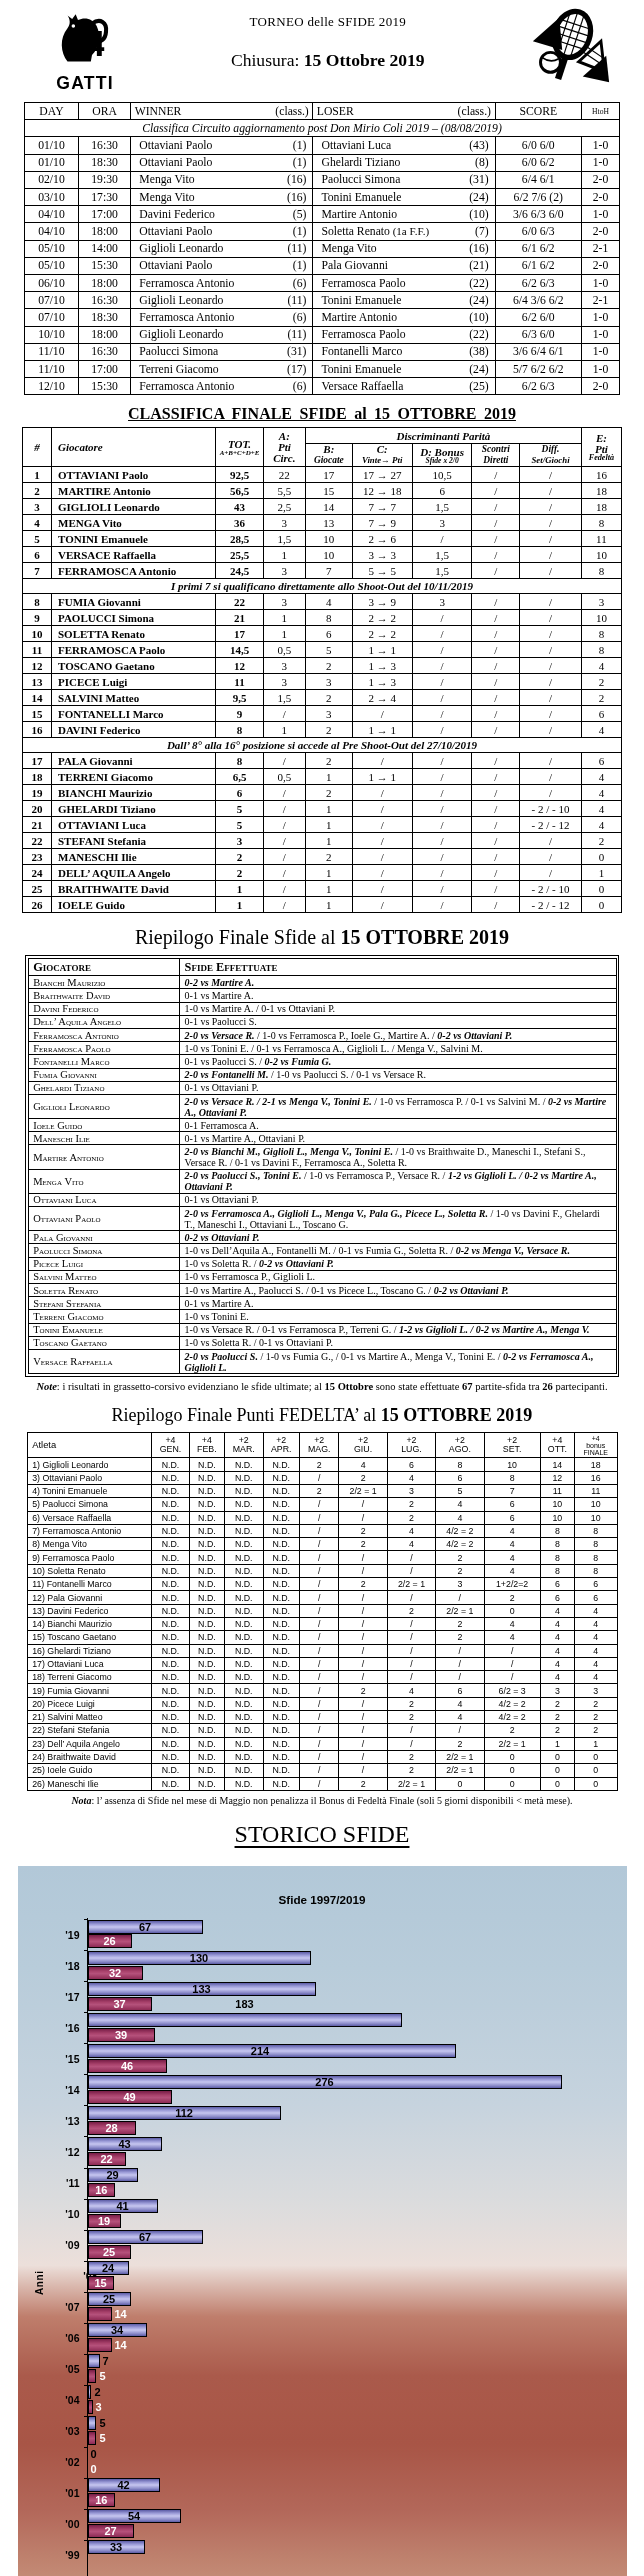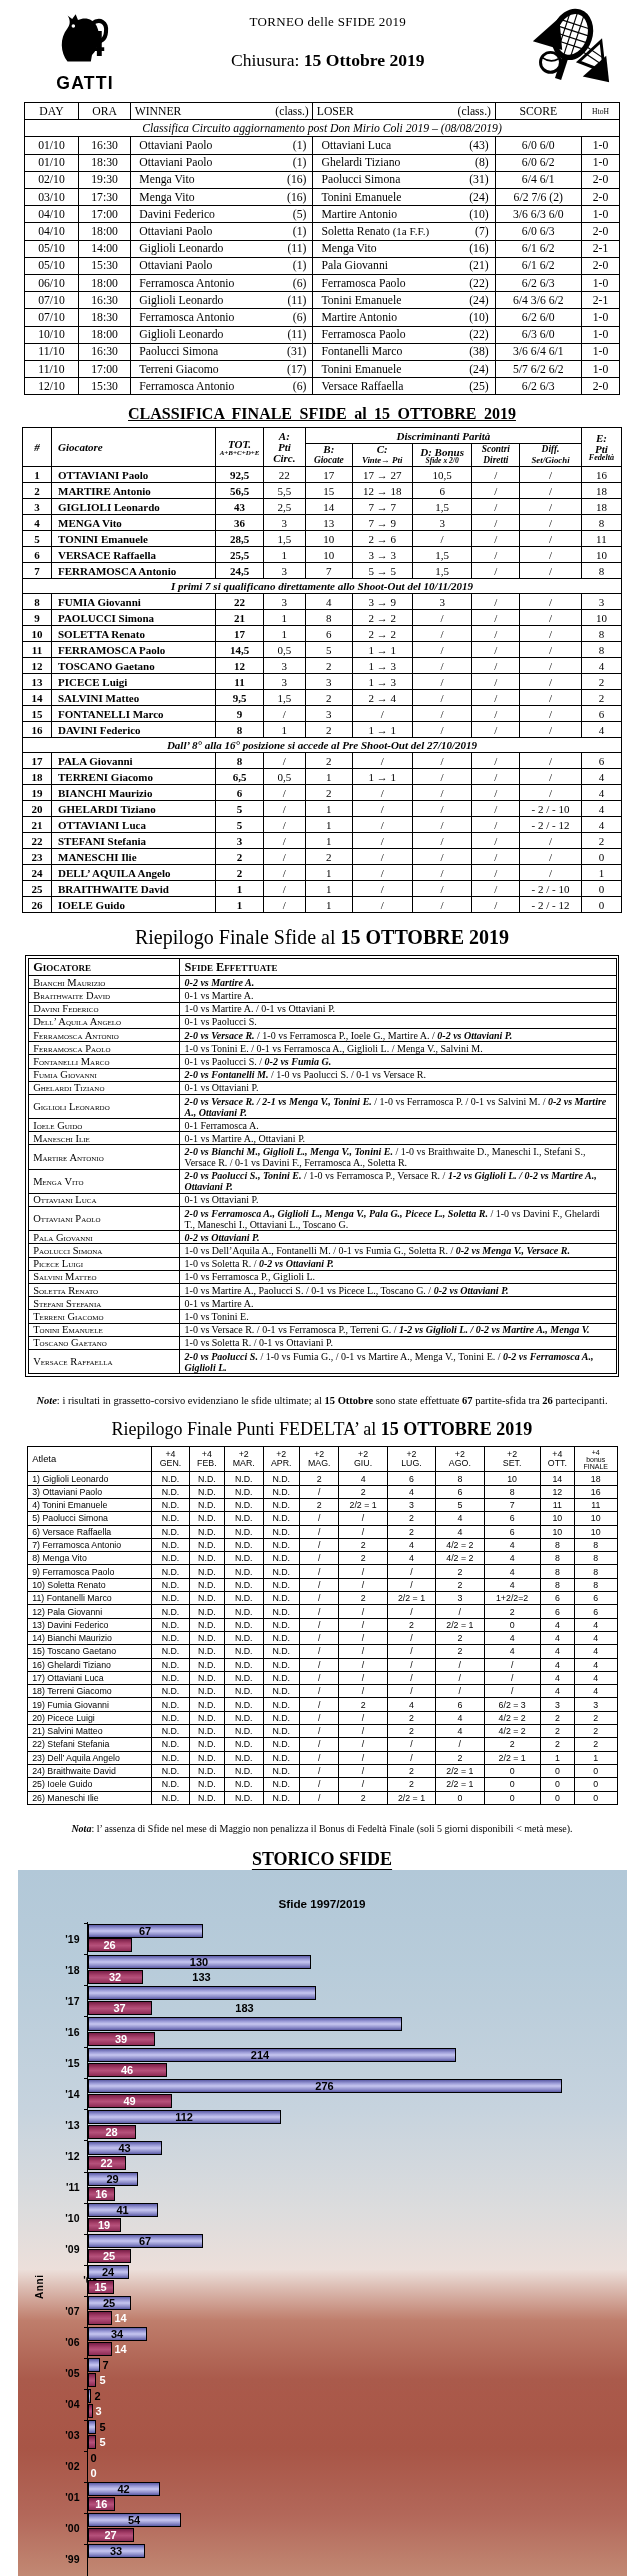--- a/index.html
+++ b/index.html
@@ -47,30 +47,30 @@
 
   .big-title{font-size:20px;margin:13px 0 5.9px 0;}
   .big-title b{font-weight:bold;}
 
   .t3wrap{width:589px;margin:0 auto;border:1.2px solid #000;padding:1.8px;}
   .t3{width:100%;font-size:10px;}
   .t3 td,.t3 th{border:0.6px solid #000;padding:0.6px 4.7px;}
   .t3 th{text-align:left;font-variant:small-caps;font-size:12.3px;border-bottom:1.2px solid #000;}
   .t3 .gname{font-variant:small-caps;font-size:10.5px;white-space:nowrap;width:141px;}
   .t3 .hl{font-weight:bold;font-style:italic;}
-  .note-line{font-size:10.5px;margin:18px auto 0 auto;text-align:center;width:597px;}
+  .note-line{font-size:10.5px;margin:4px auto 0 auto;text-align:center;width:597px;}
 
   .t4{width:591px;margin:0 auto;font-family:"Liberation Sans",sans-serif;font-size:8.8px;}
   .t4 th,.t4 td{border:0.6px solid #000;padding:0 1.8px;height:12.3px;text-align:center;}
   .t4{border:1.2px solid #000;}
   .t4 th{font-weight:normal;line-height:8.8px;padding:1.8px 1.2px;}
   .t4 .aname{text-align:left;padding-left:4.7px;width:117px;}
   .t4 .bonus-col{font-size:7px;line-height:7px;}
 
-  .storico-title{font-size:18px;font-weight:bold;text-decoration:underline;text-underline-offset:3.5px;margin:15px 0 0 0;}
+  .storico-title{font-size:24px;font-weight:normal;text-decoration:underline;text-underline-offset:3.5px;margin:15px 0 18px 0;}
 
   
   .chart{position:relative;width:609px;height:850px;margin:0 auto;
     background:linear-gradient(180deg,
       #b2c8d8 0%, #b8ccda 12%, #c6d3de 28%, #dcdcdd 40%, #ecdfda 47%,
       #bf7e6c 53%, #aa5a4b 60%, #a85546 68%, #b3685a 76%, #c48d77 84%,
       #ddbd9e 90%, #e7d2b4 93.5%, #8a3220 96%, #46120b 99%, #2e0a06 100%);}
   .ch-title{position:absolute;top:27px;left:0;width:100%;text-align:center;
     font-family:"Liberation Sans",sans-serif;font-weight:bold;font-size:11.7px;}
   .bar{position:absolute;border:1.2px solid #000;box-sizing:border-box;}
@@ -1303,21 +1303,21 @@
       <div class="blbl light" style="left: 70px; top: 68px; width: 44px; text-align: center;">26</div>
       <div class="axis" style="left: 66px; top: 84px; width: 4.7px; height: 1.2px;"></div>
       <div class="yr" style="left: 21px; top: 94px;">'18</div>
       <div class="bar blue" style="left: 70px; top: 85px; width: 223px; height: 14.6px;"></div>
       <div class="blbl dark" style="left: 70px; top: 85px; width: 223px; text-align: center;">130</div>
       <div class="bar mar" style="left: 70px; top: 100px; width: 55px; height: 14.6px;"></div>
       <div class="blbl light" style="left: 70px; top: 100px; width: 55px; text-align: center;">32</div>
       <div class="axis" style="left: 66px; top: 115px; width: 4.7px; height: 1.2px;"></div>
       <div class="yr" style="left: 21px; top: 125px;">'17</div>
       <div class="bar blue" style="left: 70px; top: 116px; width: 228px; height: 14.6px;"></div>
-      <div class="blbl dark" style="left: 70px; top: 100px; width: 228px; text-align: center;">133</div>
+      <div class="blbl dark" style="left: 70px; top: 116px; width: 228px; text-align: center;">133</div>
       <div class="bar mar" style="left: 70px; top: 131px; width: 64px; height: 14.6px;"></div>
       <div class="blbl light" style="left: 70px; top: 131px; width: 64px; text-align: center;">37</div>
       <div class="axis" style="left: 66px; top: 146px; width: 4.7px; height: 1.2px;"></div>
       <div class="yr" style="left: 21px; top: 156px;">'16</div>
       <div class="bar blue" style="left: 70px; top: 147px; width: 314px; height: 14.6px;"></div>
       <div class="blbl dark" style="left: 70px; top: 131px; width: 314px; text-align: center;">183</div>
       <div class="bar mar" style="left: 70px; top: 162px; width: 67px; height: 14.6px;"></div>
       <div class="blbl light" style="left: 70px; top: 162px; width: 67px; text-align: center;">39</div>
       <div class="axis" style="left: 66px; top: 177px; width: 4.7px; height: 1.2px;"></div>
       <div class="yr" style="left: 21px; top: 187px;">'15</div>

